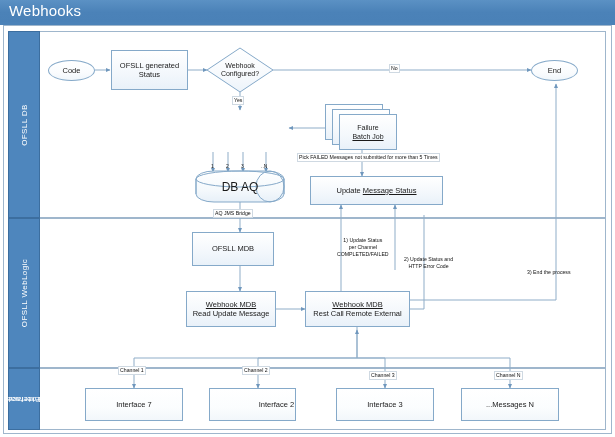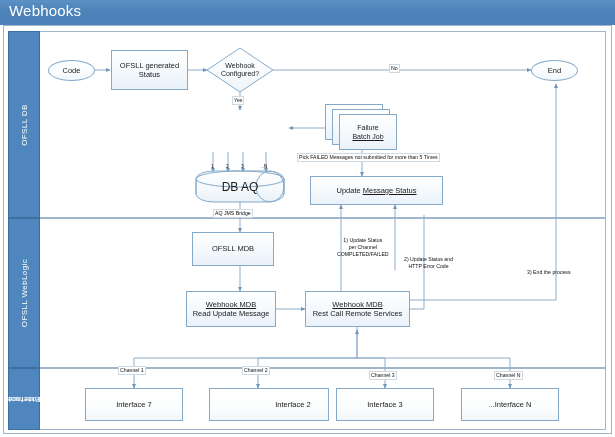--- a/index.html
+++ b/index.html
@@ -319,39 +319,39 @@
   <div class="node" style="left:186px;top:291px;width:90px;height:36px;">
     <div>
       <span class="u">Webhook MDB</span><br>
       <span>Read Update Message</span>
     </div>
   </div>
 
   <div class="node" style="left:305px;top:291px;width:105px;height:36px;">
     <div>
       <span class="u">Webhook MDB</span><br>
-      <span>Rest Call Remote Services</span>
+      <span>Rest Call Remote External</span>
     </div>
   </div>
 
   <div class="node oval" style="left:531px;top:60px;width:47px;height:21px;justify-content:center;">
     <span>End</span>
   </div>
 
   <div class="node plain" style="left:85px;top:388px;width:98px;height:33px;">
     <span>Interface 7</span>
   </div>
-  <div class="node plain" style="left:209px;top:388px;width:120px;height:33px;padding-left:48px;">
+  <div class="node plain" style="left:209px;top:388px;width:87px;height:33px;padding-left:48px;">
     <span>Interface 2</span>
   </div>
   <div class="node plain" style="left:336px;top:388px;width:98px;height:33px;">
     <span>Interface 3</span>
   </div>
   <div class="node plain" style="left:461px;top:388px;width:98px;height:33px;">
-    <span>...Interface N</span>
+    <span>...Messages N</span>
   </div>
 
   <div class="conn-label" style="left:389px;top:64px;">No</div>
 
   <div class="conn-label" style="left:232px;top:96px;">Yes</div>
 
   <div class="conn-label" style="left:213px;top:209px;">AQ JMS Bridge</div>
 
   <div class="conn-label" style="left:297px;top:153px;">Pick FAILED Messages not submitted for more than 5 Times</div>
 

